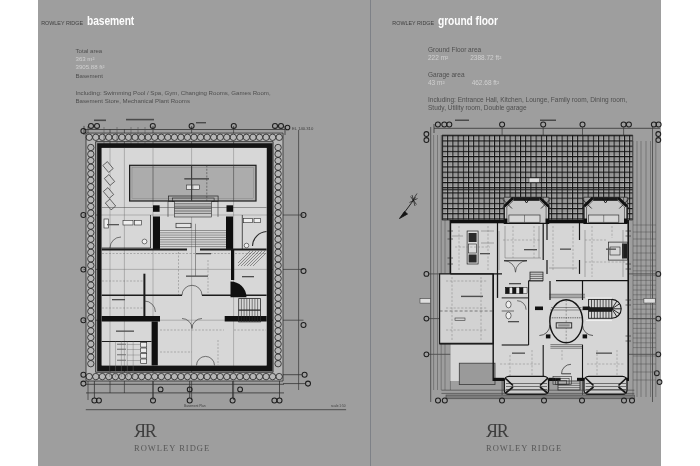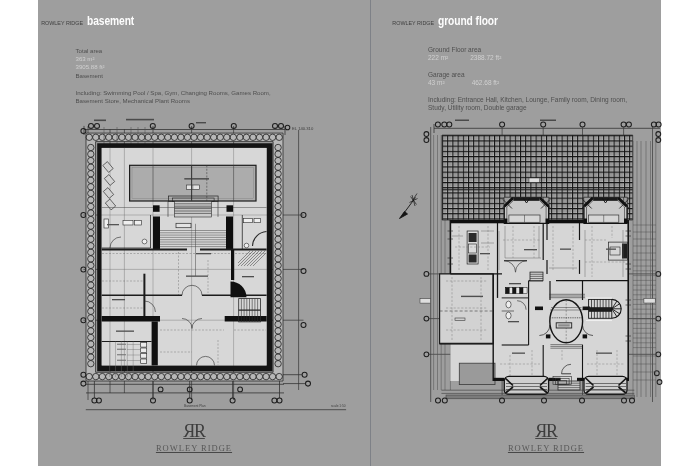--- a/index.html
+++ b/index.html
@@ -5,21 +5,21 @@
   html,body{margin:0;padding:0;background:#fff;}
   .page{position:relative;width:700px;height:466px;background:#ffffff;overflow:hidden;
         font-family:"Liberation Sans",sans-serif;}
   .panelbg{position:absolute;left:38px;top:0;width:623px;height:466px;background:#9e9e9e;}
   .sep{position:absolute;left:370px;top:0;width:1px;height:466px;background:#7e8187;}
   .hdr{position:absolute;white-space:nowrap;line-height:11px;}
   .hdr .small{font-size:5.4px;color:#404040;letter-spacing:0px;}
   .hdr .big{display:inline-block;font-size:12.5px;font-weight:bold;color:#fdfdfd;letter-spacing:-0.1px;margin-left:3.5px;transform:scaleX(0.82);transform-origin:0 80%;vertical-align:baseline;}
   .info{position:absolute;line-height:8.4px;color:#4f4f4f;}
   .info .lt{color:#d0d0d0;}
-  .logo{position:absolute;text-align:center;font-family:"Liberation Serif",serif;color:#474747;text-decoration:underline;}
+  .logo{position:absolute;text-align:left;font-family:"Liberation Serif",serif;color:#474747;}
   .logo .rr{font-size:18px;line-height:15px;letter-spacing:-1.2px;color:#3e3e3e;}
   .logo .nm{font-size:8.5px;letter-spacing:1.0px;color:#585858;margin-top:4px;}
 </style>
 </head>
 <body>
 <div class="page">
 
   <div class="panelbg"></div>
 
   <div class="sep"></div>

